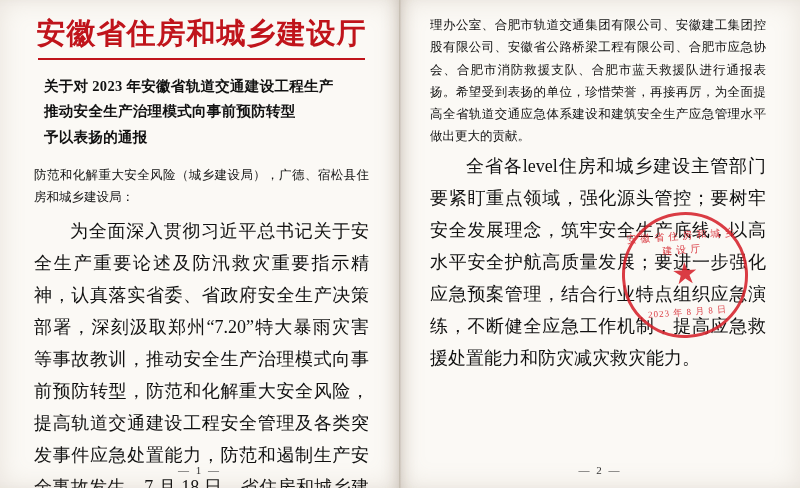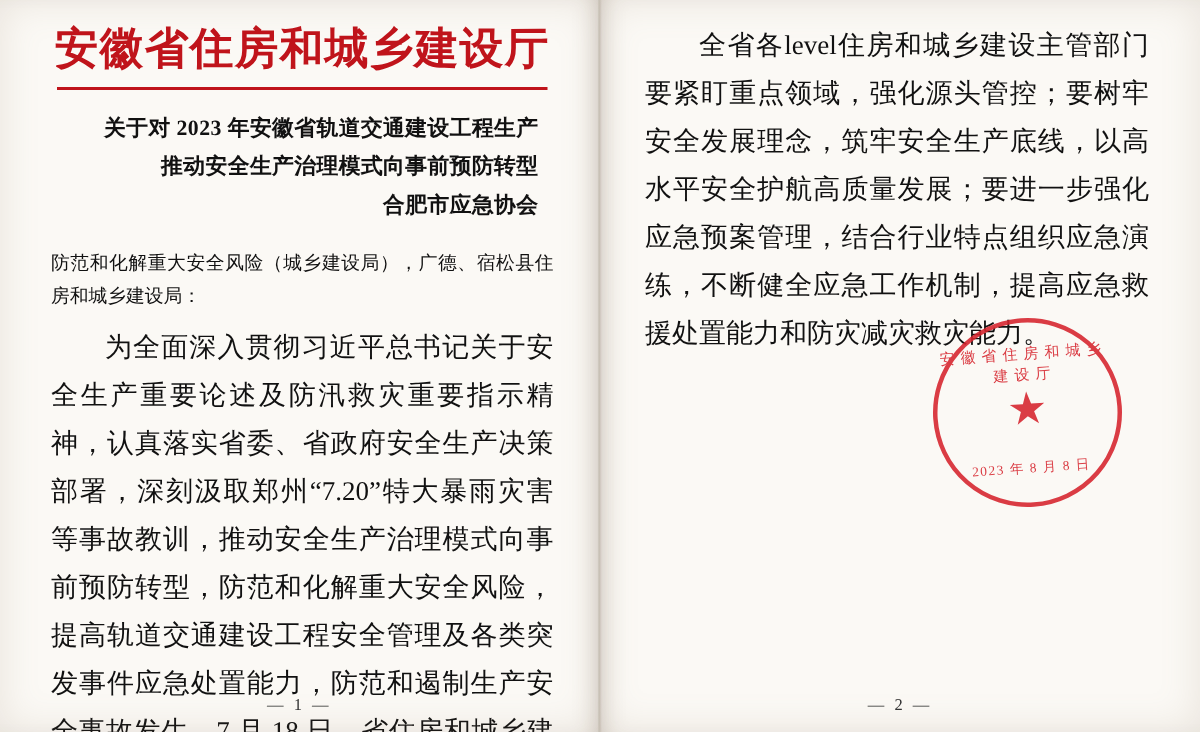--- a/index.html
+++ b/index.html
@@ -58,21 +58,21 @@
     line-height: 1.1;
     margin: 4px 0 6px 0;
     font-family: "Liberation Serif", "DejaVu Serif", serif;
   }
   .red-rule {
     height: 2px;
     background: #c0141b;
     margin: 8px 4px 14px 4px;
   }
   .doc-title {
-    text-align: right;
+    text-align: left;
     font-size: 14.5px;
     font-weight: bold;
     line-height: 1.75;
     color: #111;
     margin: 2px 10px 14px 10px;
     letter-spacing: 0.3px;
   }
   .recipient {
     font-size: 12.5px;
     line-height: 1.78;
@@ -163,33 +163,34 @@
 
   <div class="page page-left">
     <div class="paper-edge"></div>
 
     <div class="letterhead">安徽省住房和城乡建设厅</div>
     <div class="red-rule"></div>
 
     <div class="doc-title">
       <div>关于对 2023 年安徽省轨道交通建设工程生产</div>
       <div>推动安全生产治理模式向事前预防转型</div>
-      <div>合肥市应急协会</div>
+      <div>予以表扬的通报</div>
     </div>
 
     <div class="recipient">防范和化解重大安全风险（城乡建设局），广德、宿松县住房和城乡建设局：</div>
 
     <p class="para">为全面深入贯彻习近平总书记关于安全生产重要论述及防汛救灾重要指示精神，认真落实省委、省政府安全生产决策部署，深刻汲取郑州“7.20”特大暴雨灾害等事故教训，推动安全生产治理模式向事前预防转型，防范和化解重大安全风险，提高轨道交通建设工程安全管理及各类突发事件应急处置能力，防范和遏制生产安全事故发生，7 月 18 日，省住房和城乡建设厅、合肥市人民政府在合肥市轨道交通新桥机场 S1 线先行段围镇路站举办了安徽省轨道交通建设工程生产安全事故综合处置应急演练。此次演练检验了轨道交通建设工程应急响应和处置能力及市、市相关部门应急联动机制建设情况，达到了检验预案、磨合机制、锻炼队伍及宣传教育的目的，为全省轨道交通应急救援体系建设和建筑安全生产应急管理积累了宝贵经验。</p>
 
     <div class="page-num">— 1 —</div>
   </div>
 
   <div class="page page-right">
     <div class="paper-edge"></div>
 
+    <p class="para-cont">理办公室、合肥市轨道交通集团有限公司、安徽建工集团控股有限公司、安徽省公路桥梁工程有限公司、合肥市应急协会、合肥市消防救援支队、合肥市蓝天救援队进行通报表扬。希望受到表扬的单位，珍惜荣誉，再接再厉，为全面提高全省轨道交通应急体系建设和建筑安全生产应急管理水平做出更大的贡献。</p>
     <p class="para">全省各level住房和城乡建设主管部门要紧盯重点领域，强化源头管控；要树牢安全发展理念，筑牢安全生产底线，以高水平安全护航高质量发展；要进一步强化应急预案管理，结合行业特点组织应急演练，不断健全应急工作机制，提高应急救援处置能力和防灾减灾救灾能力。</p>
 
     <div class="seal">
       <div class="seal-top-text">安徽省住房和城乡建设厅</div>
       <div class="seal-star">★</div>
       <div class="seal-bottom-text">2023 年 8 月 8 日</div>
     </div>
 
     <div class="page-num">— 2 —</div>
   </div>

